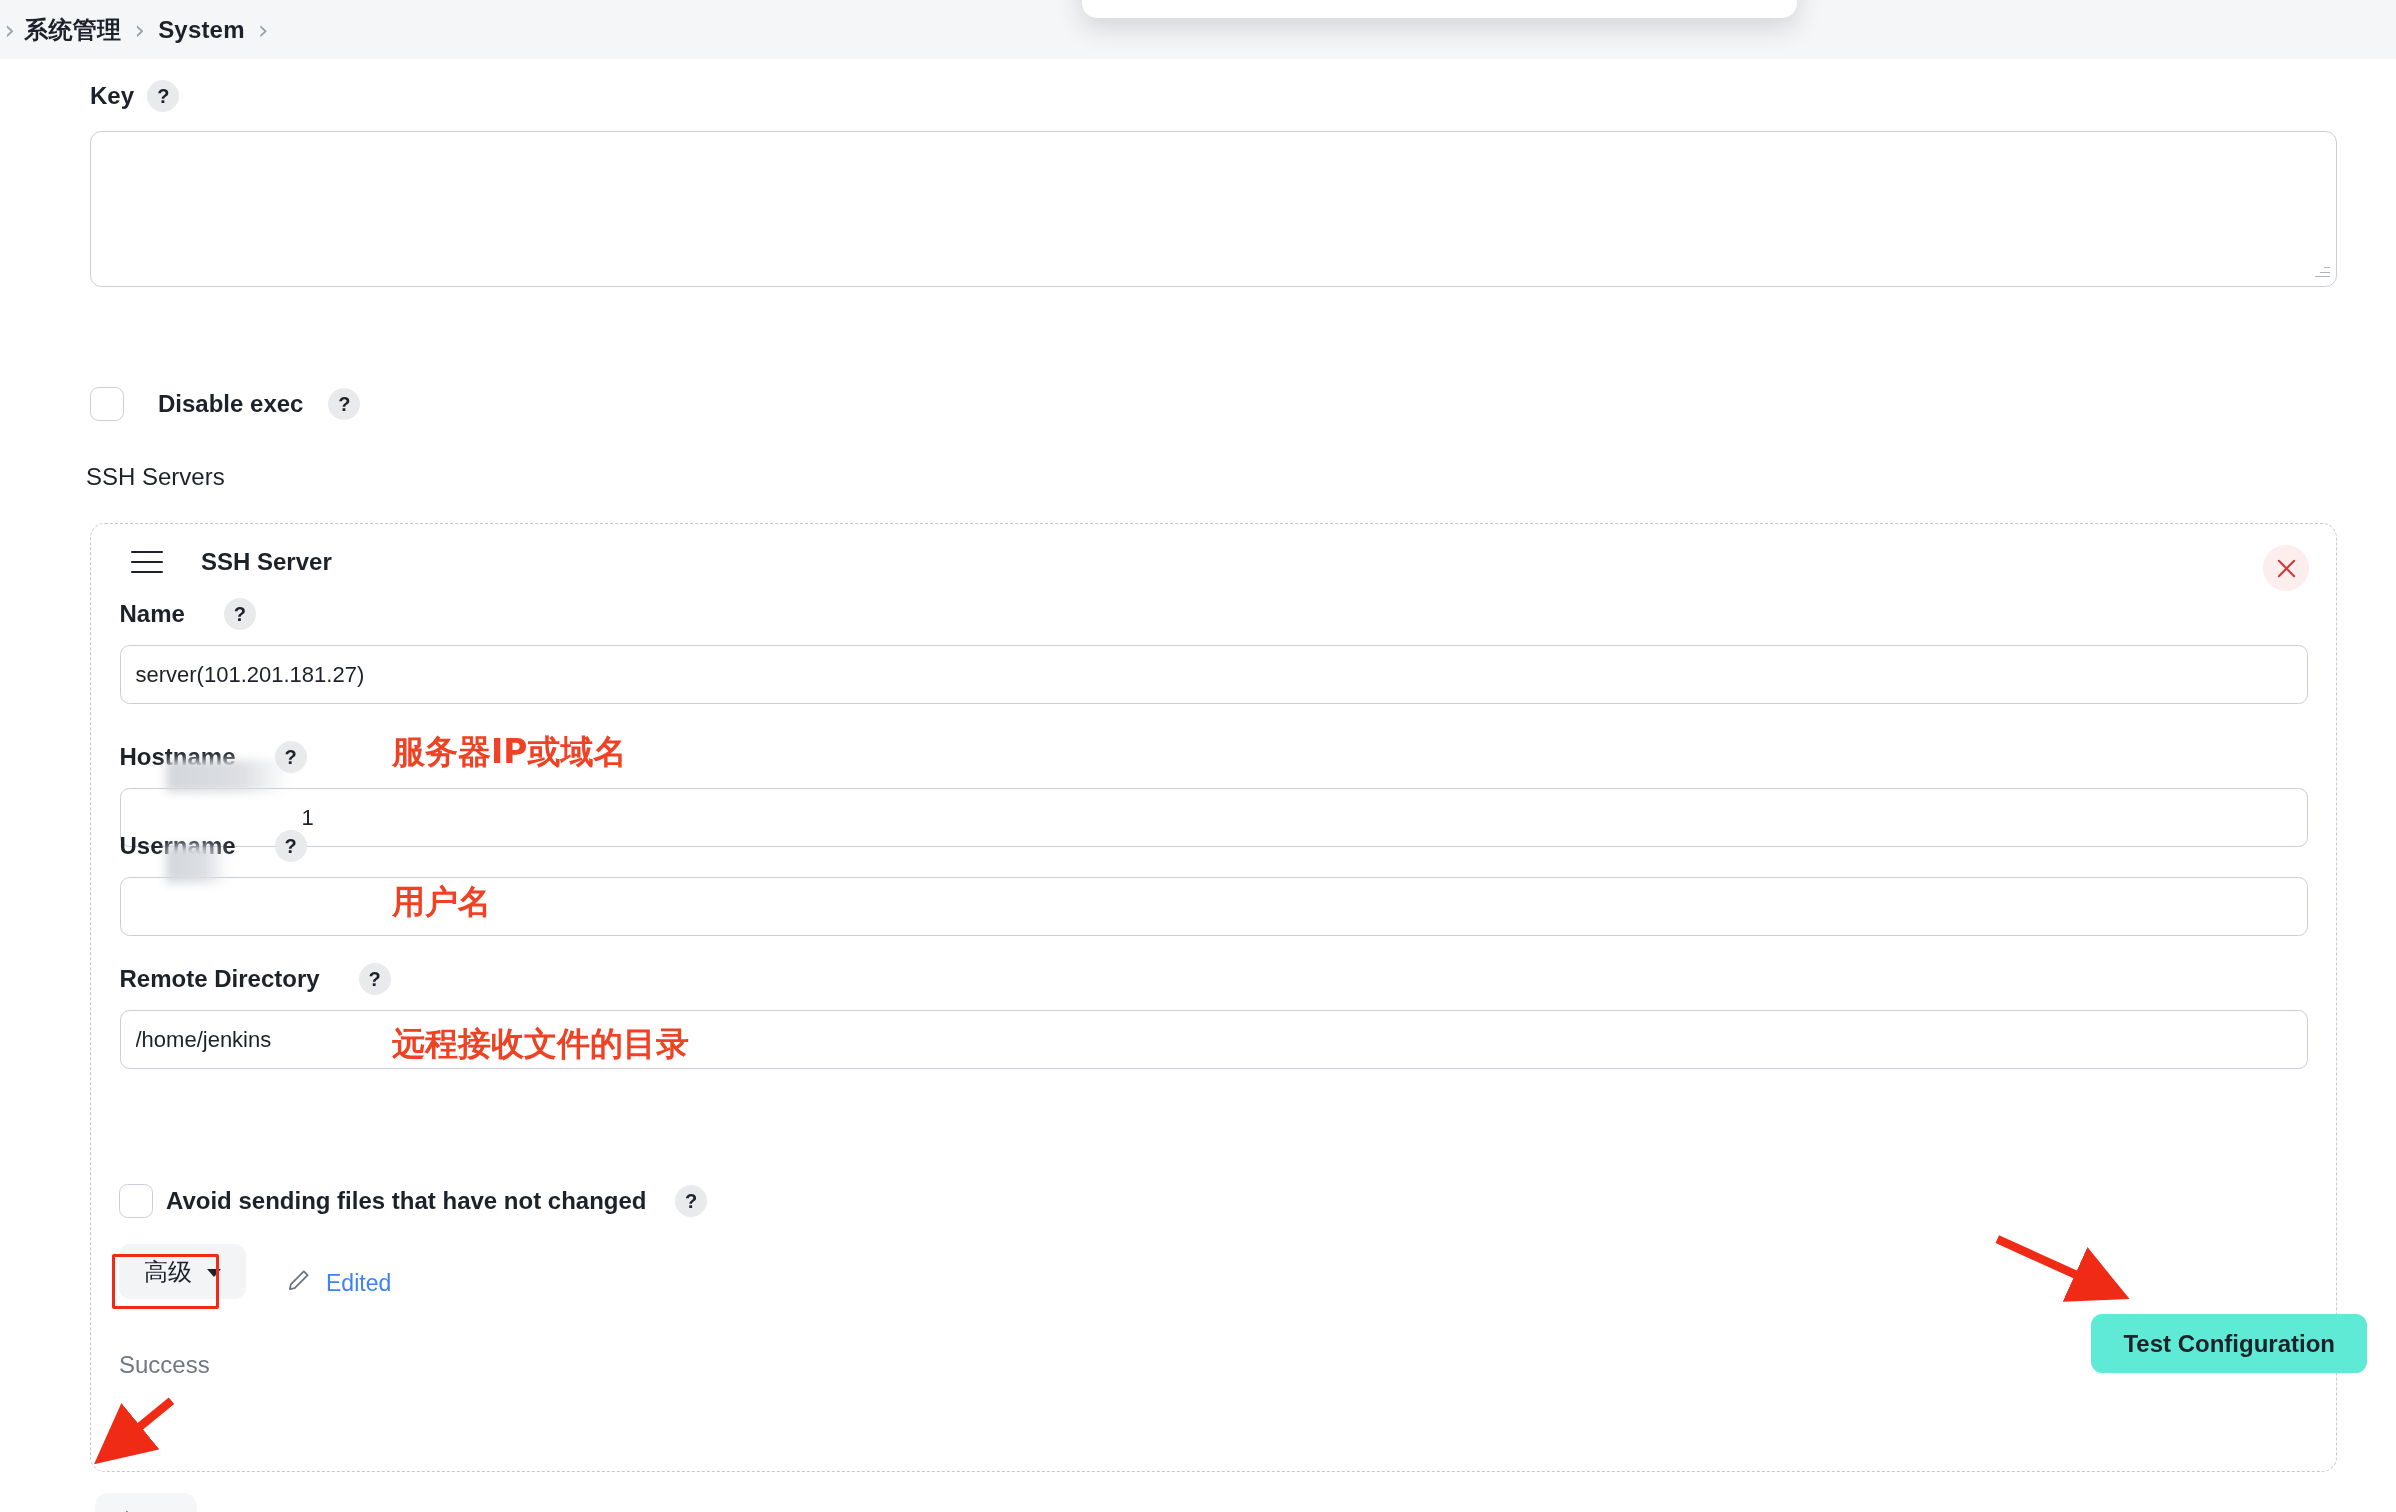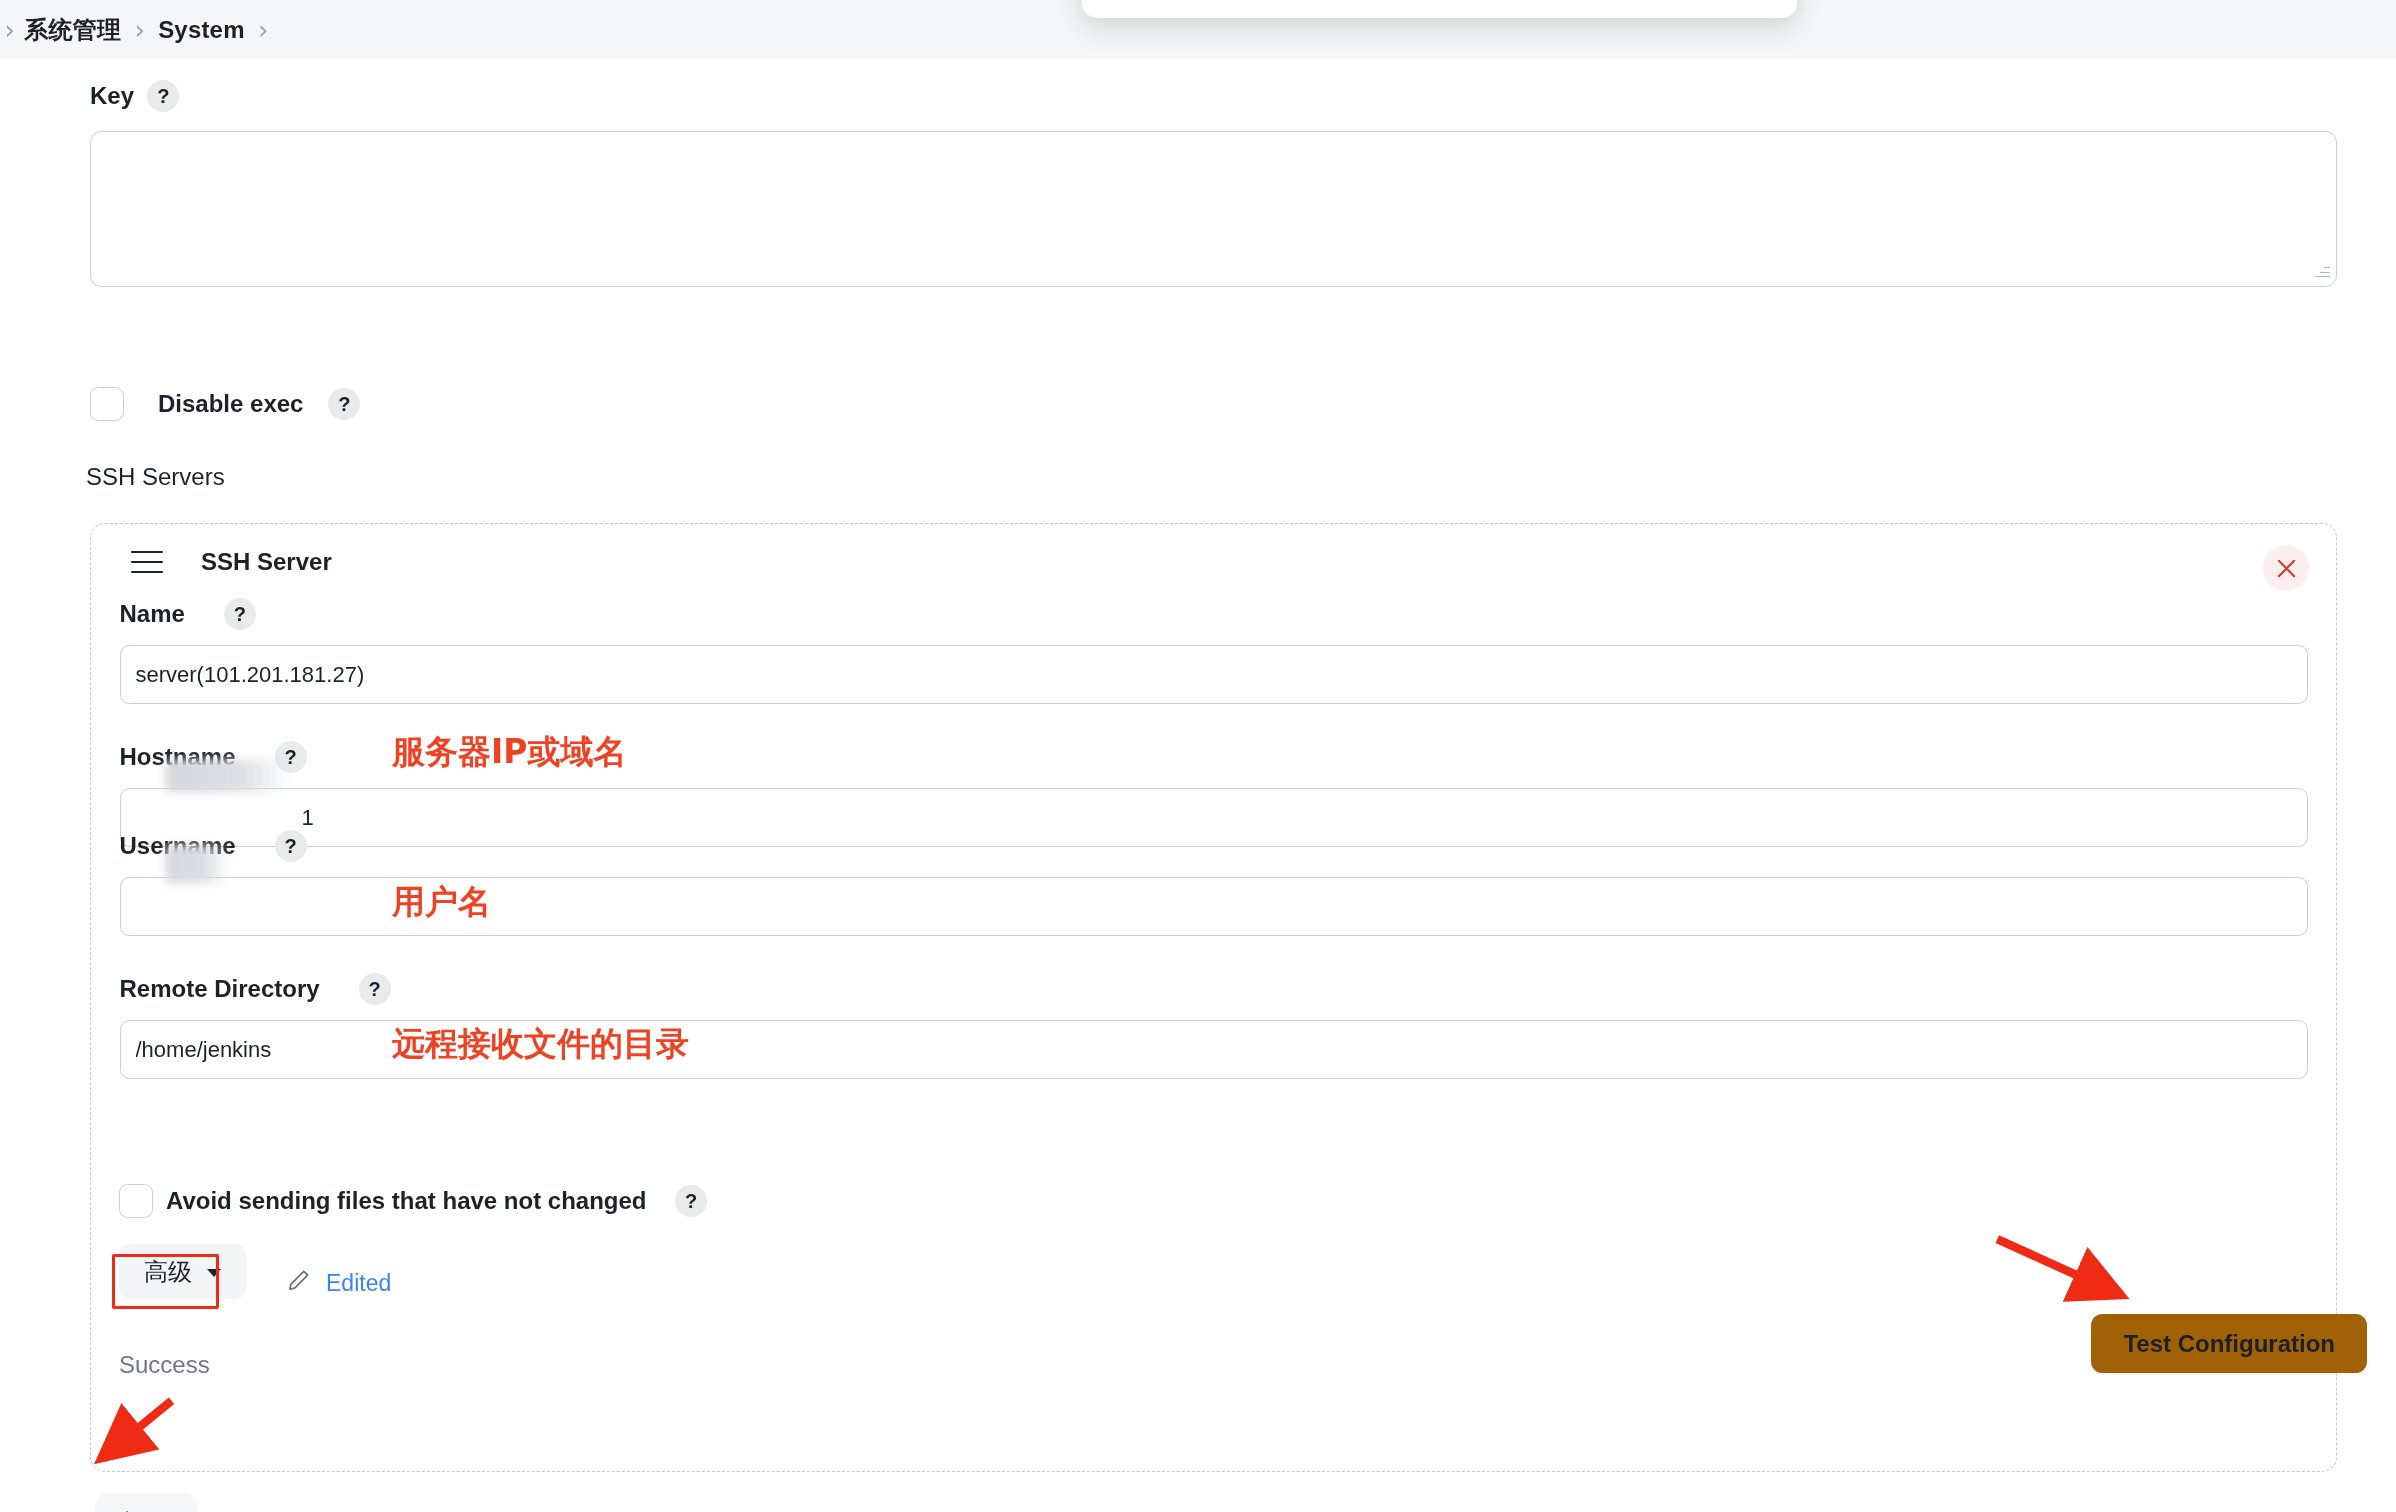--- a/index.html
+++ b/index.html
@@ -197,21 +197,21 @@
     font-family: "Liberation Sans", sans-serif;
     color: #1d2129;
     padding: 0 15px;
     outline: none;
   }
   .input-box::placeholder { color: #a9b0ba; }
 
   .field-name      { top: 74px; }
   .field-hostname  { top: 217px; }
   .field-username  { top: 306px; }
-  .field-remotedir { top: 449px; }
+  .field-remotedir { top: 439px; }
 
   .field-hostname .lbl-wrap,
   .field-username .lbl-wrap,
   .field-remotedir .lbl-wrap { margin-bottom: 15px; }
 
   
   .redact {
     position: absolute;
     background: linear-gradient(90deg, #d3d6da 0%, #dcdee2 60%, rgba(230,232,235,0) 100%);
     filter: blur(4.8px);
@@ -266,21 +266,21 @@
     color: #6f7684;
     font-family: "Liberation Sans", sans-serif;
     margin-top: 20px;
   }
 
   .test-config-btn {
     position: absolute;
     right: 30px; top: 1255px;
     height: 59px;
     padding: 0 32px;
-    background: #a16207;
+    background: #5eead4;
     border: none;
     border-radius: 11.4px;
     font-size: 24px;
     font-weight: 700;
     color: #1d2129;
     font-family: "Liberation Sans", sans-serif;
     cursor: pointer;
     text-align: right;
   }
 

